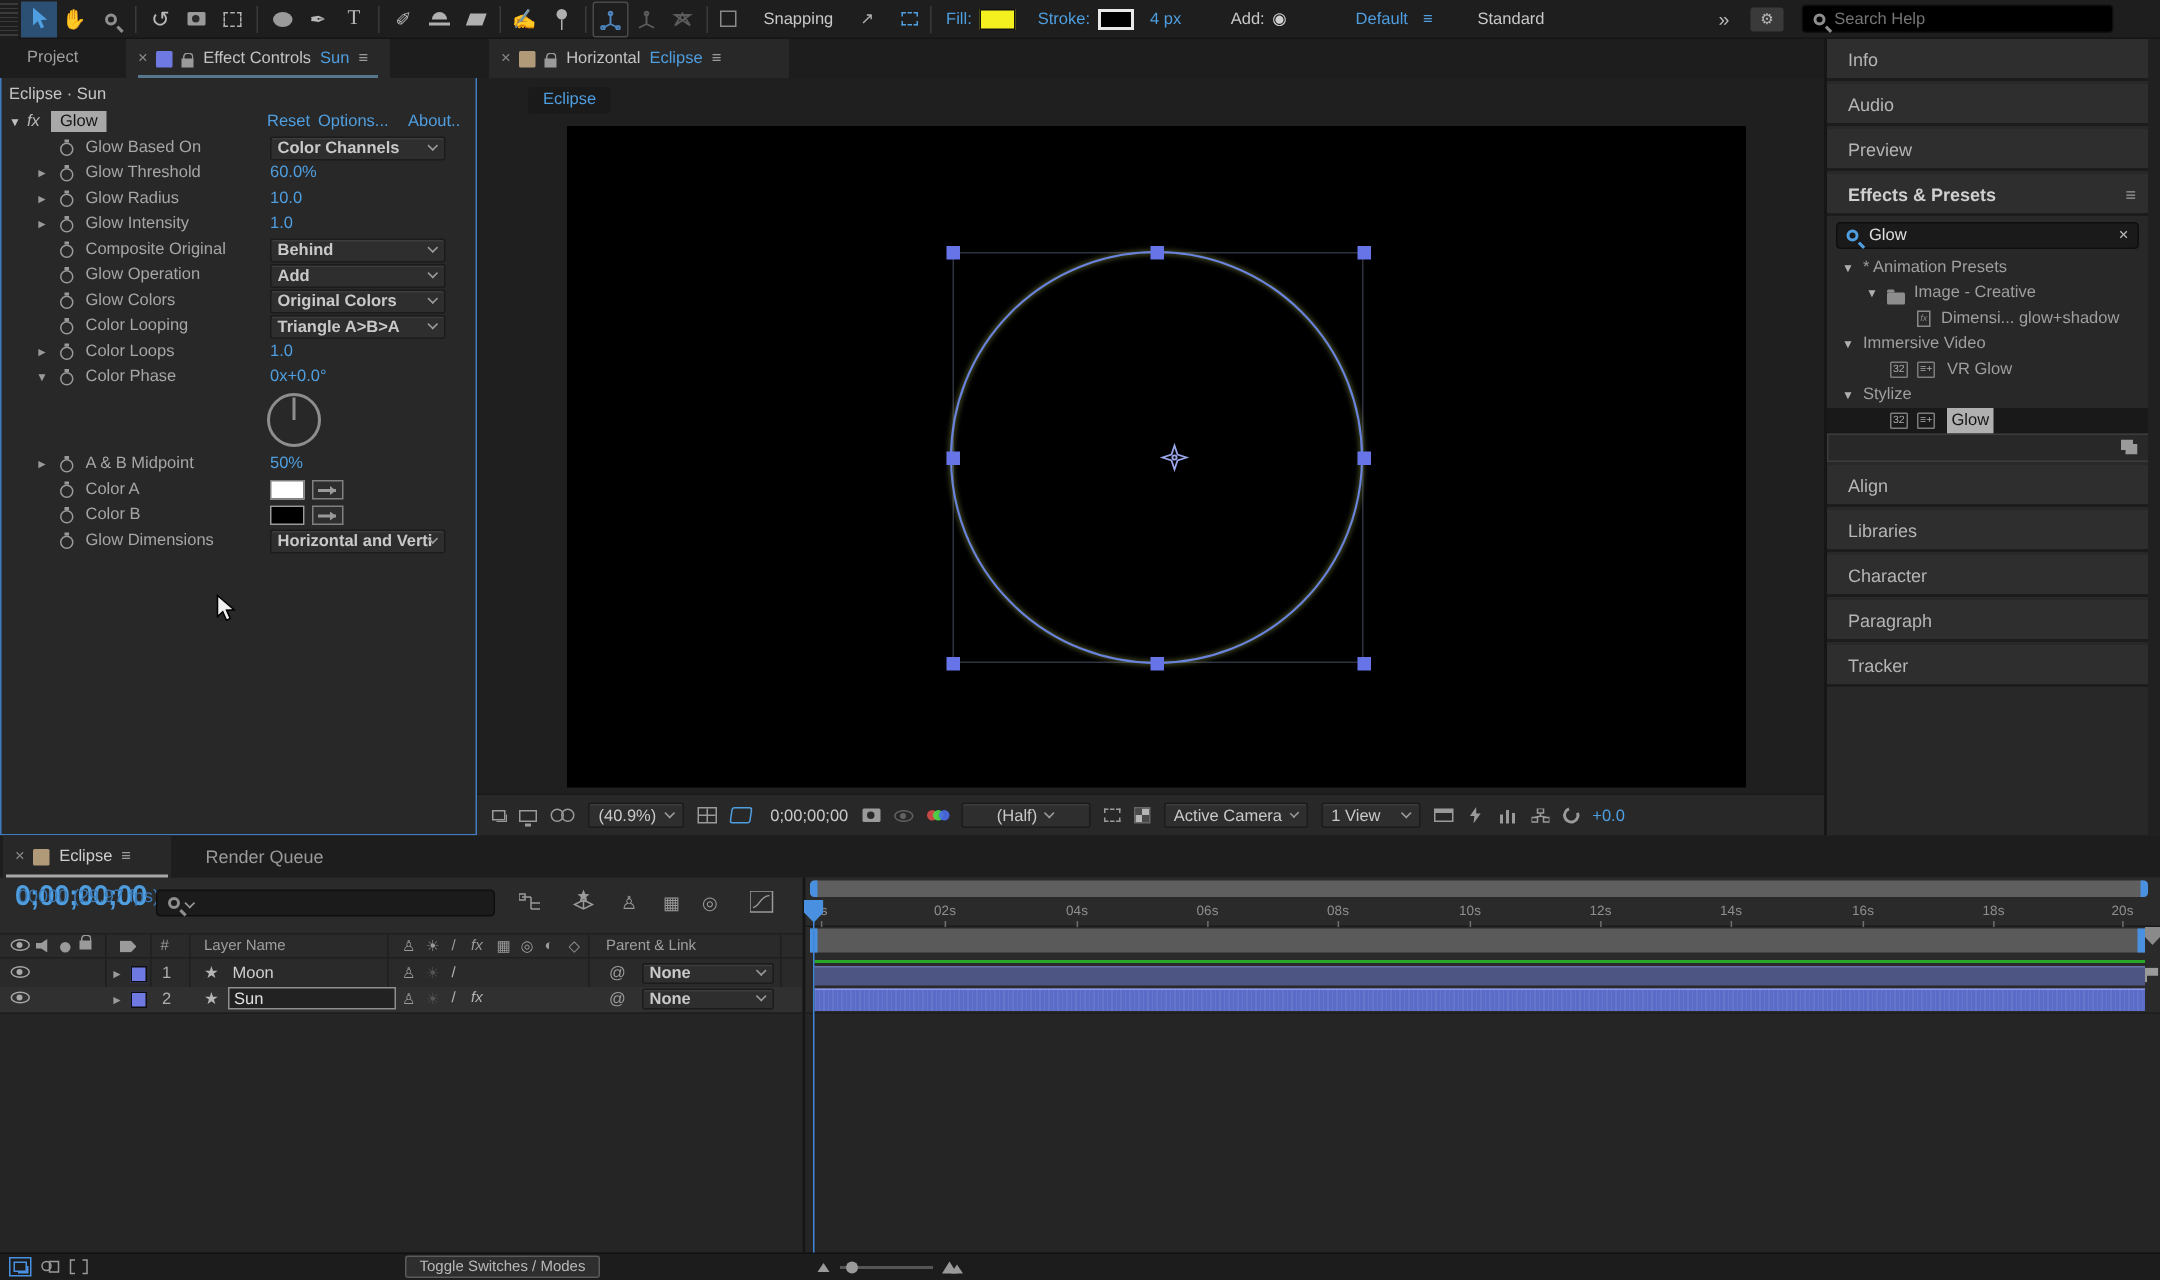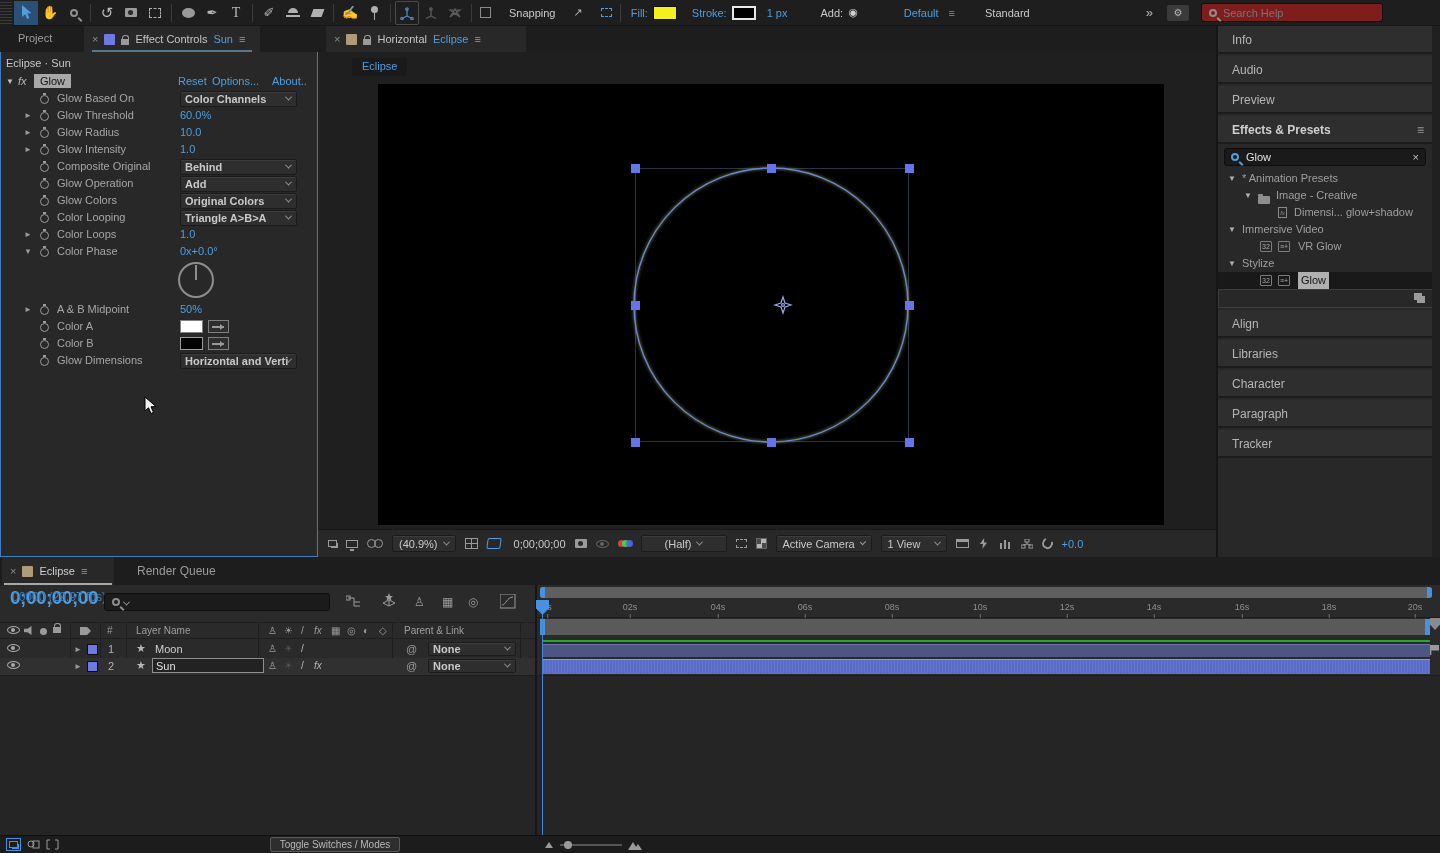--- a/index.html
+++ b/index.html
@@ -50,21 +50,21 @@
   .pin::after { content:''; position:absolute; left:3px; top:7px; width:1.5px; height:7px; background:#b0b0b0; }
   .panbehind { display:inline-block; width:12px; height:10px; border:1px dashed #b0b0b0; }
   .ellipse { display:inline-block; width:13px; height:10px; border-radius:50%; background:#9a9a9a; }
   .flag { display:inline-block; width:9px; height:10px; background:#9a9a9a; clip-path:polygon(0 0,100% 0,100% 55%,15% 55%,15% 100%,0 100%); }
 
   
   .toolbar { position:absolute; left:0; top:0; width:1440px; height:26px; background:#1e1e1e; border-bottom:1px solid #151515; white-space:nowrap; display:flex; align-items:center; }
   .grip { width:12px; height:26px; background:repeating-linear-gradient(0deg,#1e1e1e 0 2px,#3a3a3a 2px 3px); margin-right:2px; }
   .tool.active { background:#2c4f74; }
   .lbl { color:#c9c9c9; } .blue { color:#4f9edf; }
-  .searchbox { display:flex; align-items:center; gap:6px; background:#7f1d1d; border:1px solid #0f0f0f; border-radius:3px; height:19px; padding:0 7px; width:182px; }
+  .searchbox { display:flex; align-items:center; gap:6px; background:#000000; border:1px solid #0f0f0f; border-radius:3px; height:19px; padding:0 7px; width:208px; }
   .searchbox input { background:transparent; border:none; outline:none; color:#9a9a9a; font-size:11px; width:140px; font-family:"Liberation Sans",sans-serif; }
 
   
   .panel-ec { position:absolute; left:0; top:26px; width:318px; height:531px; background:#282828; outline:1px solid #3f7dc0; outline-offset:-1px; }
   .tabstrip { position:absolute; left:0; top:0; width:100%; height:26px; background:#1d1d1d; }
   .tab-active { position:absolute; top:0; height:26px; background:#282828; display:flex; align-items:center; gap:6px; padding:0 8px; color:#c4c4c4; }
   .chip { display:inline-block; width:11px; height:11px; border-radius:1px; }
   .ec-row { position:absolute; left:0; width:100%; height:17px; }
   .ec-row .arr { position:absolute; left:24px; top:3px; font-size:8px; color:#9a9a9a; }
   .ec-row .sw { position:absolute; left:40px; top:4px; }
@@ -169,21 +169,21 @@
       <span class="lbl">Snapping</span>
       <span style="color:#b0b0b0">↗</span>
       <span class="cornersq"></span>
     </span>
     <span class="tdiv"></span>
     <span style="display:inline-flex;align-items:center;gap:5px;margin-left:6px">
       <span class="blue">Fill:</span>
       <span style="width:24px;height:14px;background:#f4ef1f;border:1px solid #111"></span>
       <span class="blue" style="margin-left:10px">Stroke:</span>
       <span style="width:24px;height:14px;background:#000;border:2px solid #e8e8e8"></span>
-      <span class="blue" style="margin-left:6px">1 px</span>
+      <span class="blue" style="margin-left:6px">4 px</span>
       <span class="lbl" style="margin-left:28px">Add:</span>
       <span style="color:#cfcfcf">◉</span>
     </span>
     <span style="display:inline-flex;align-items:center;gap:10px;margin-left:46px">
       <span class="blue">Default</span>
       <span class="blue">≡</span>
       <span class="lbl" style="margin-left:20px">Standard</span>
     </span>
     <span style="margin-left:116px;color:#b8b8b8;font-size:13px">»</span>
     <span style="margin-left:14px;width:22px;height:16px;background:#3a3a3a;border-radius:2px;display:inline-flex;align-items:center;justify-content:center;color:#b8b8b8;font-size:10px">⚙</span>

